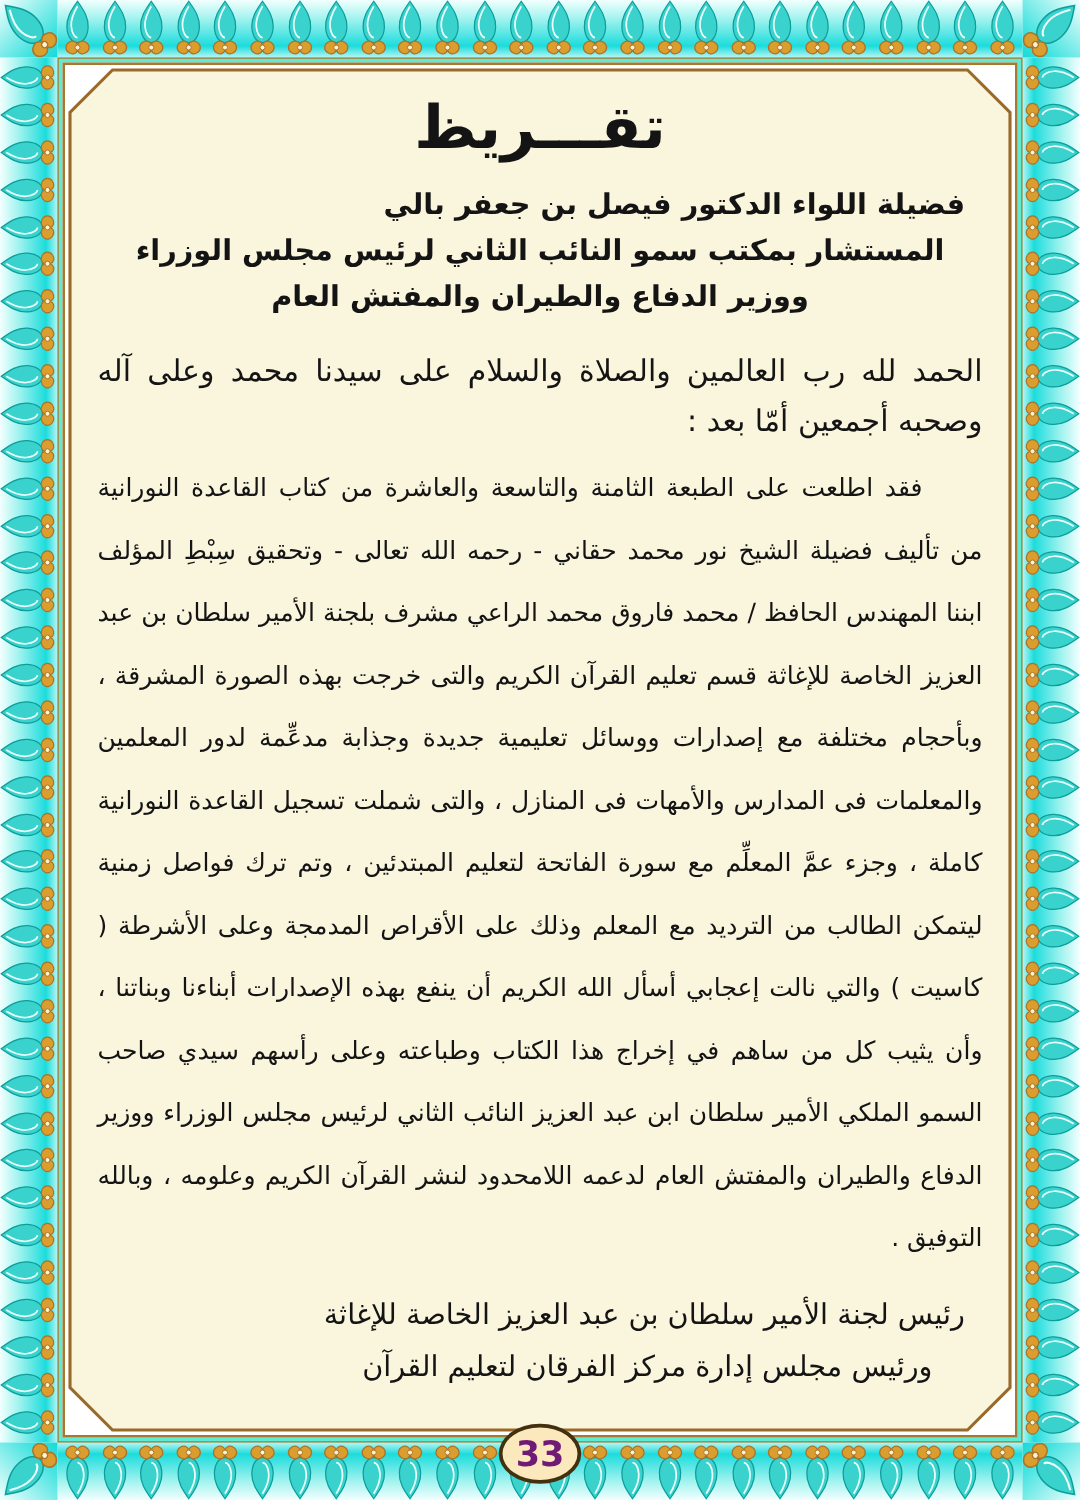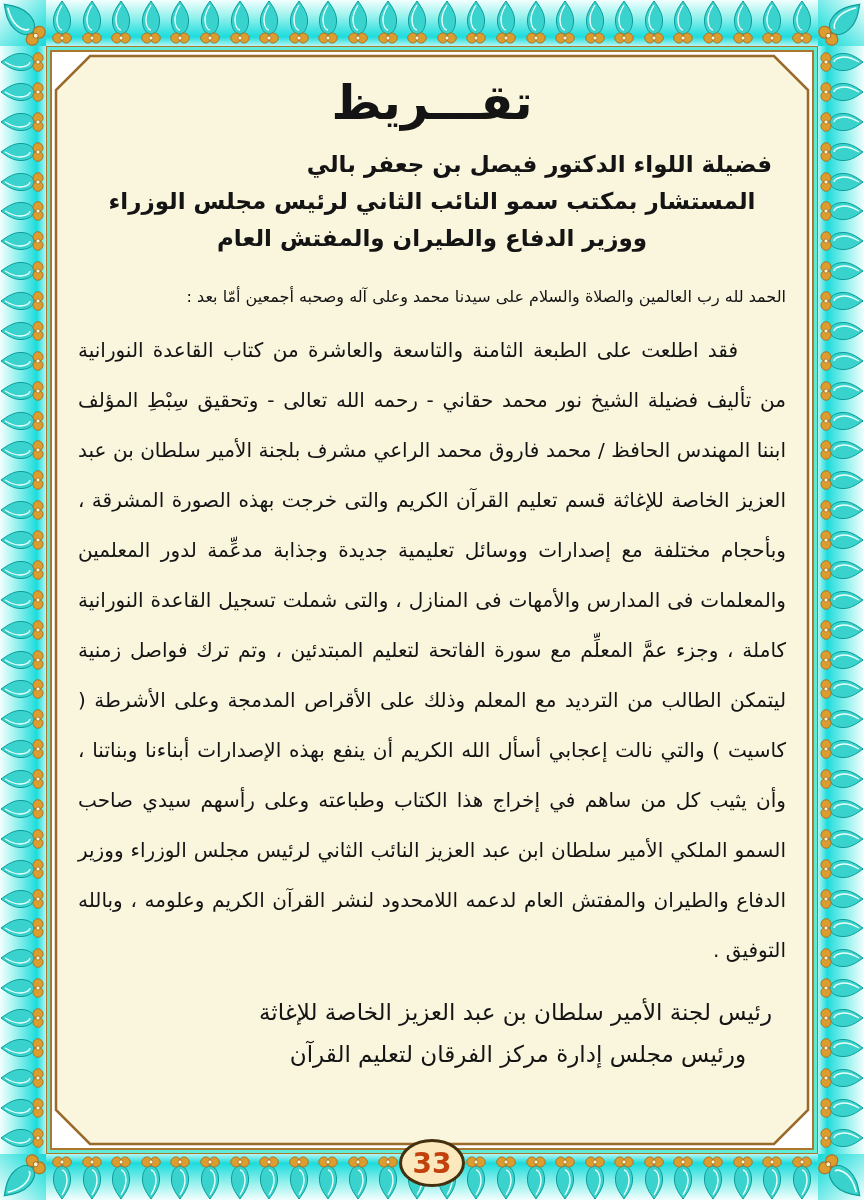--- a/index.html
+++ b/index.html
@@ -54,39 +54,39 @@
   }
   .page-title {
     text-align:center; font-weight:bold; font-size:48px; line-height:64px;
     margin-top:6px; letter-spacing:0;
   }
   .hdr { margin-top:12px; font-weight:bold; font-size:23px; line-height:37px; }
   .hdr-row1 { display:flex; justify-content:space-between; padding:0 14px; }
   .hdr-c { text-align:center; }
 
   .opening {
-    margin-top:20px; font-size:16px; line-height:40px;
+    margin-top:20px; font-size:24px; line-height:40px;
     text-align:justify; text-align-last:right;
   }
   .main-par {
     margin-top:8px; font-size:20px; line-height:50px;
     text-align:justify; text-align-last:right; text-indent:48px;
   }
 
   .sig { margin-top:16px; font-size:23px; line-height:42px; }
   .sig-l1 { text-align:right; padding-right:14px; }
   .sig-l2 { text-align:right; padding-right:40px; }
 
   
   .page-badge {
     position:absolute; bottom:13px; left:50%; transform:translateX(-50%);
     width:66px; height:48px; border-radius:50%;
     background:#fbe9bd; border:3px solid #43300f;
     display:flex; align-items:center; justify-content:center;
-    font-size:28px; font-weight:bold; color:#c2410c; z-index:6;
+    font-size:28px; font-weight:bold; color:#701a75; z-index:6;
     font-family:"DejaVu Sans", sans-serif;
   }
 </style>
 </head>
 <body>
 
 <svg width="0" height="0" style="position:absolute">
   <defs>
     <g id="orn">
       <path d="M14 1 C9 8 5 14 5.5 22 C6 30 10 34 14 34 C18 34 22 30 22.5 22 C23 14 19 8 14 1 Z" fill="#3ad2cc" stroke="#0d9e9b" stroke-width="1"></path>

